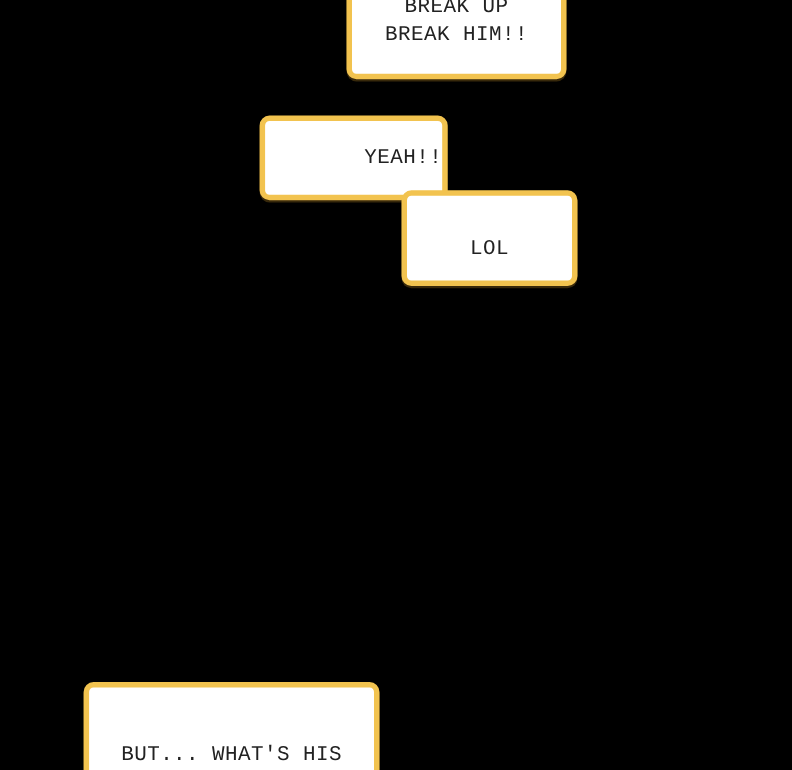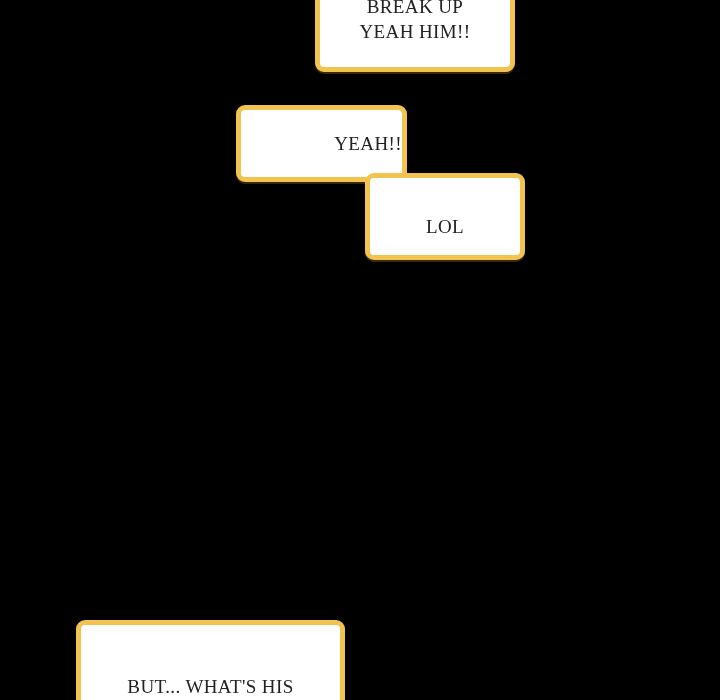--- a/index.html
+++ b/index.html
@@ -6,21 +6,21 @@
     margin: 0;
     padding: 0;
     background: #000000;
   }
   .panel {
     position: relative;
     width: 720px;
     height: 700px;
     background: #000000;
     overflow: hidden;
-    font-family: Liberation Serif, serif;
+    font-family: Liberation Mono, monospace;
   }
   .bubble {
     position: absolute;
     box-sizing: border-box;
     background: #FFFFFF;
     border: 5px solid #F2C34F;
     border-radius: 9px;
     box-shadow: 0 2px 0 rgba(125, 92, 24, 0.45);
     display: flex;
     flex-direction: column;
@@ -67,21 +67,21 @@
     padding-top: 49px;
   }
 </style>
 </head>
 <body>
 
 <div class="panel">
 
   <div class="bubble bubble-break-up">
     <span class="line">BREAK UP</span>
-    <span class="line">YEAH HIM!!</span>
+    <span class="line">BREAK HIM!!</span>
   </div>
 
   <div class="bubble bubble-yeah">
     <span class="line">YEAH!!</span>
   </div>
 
   <div class="bubble bubble-lol">
     <span class="line">LOL</span>
   </div>
 

